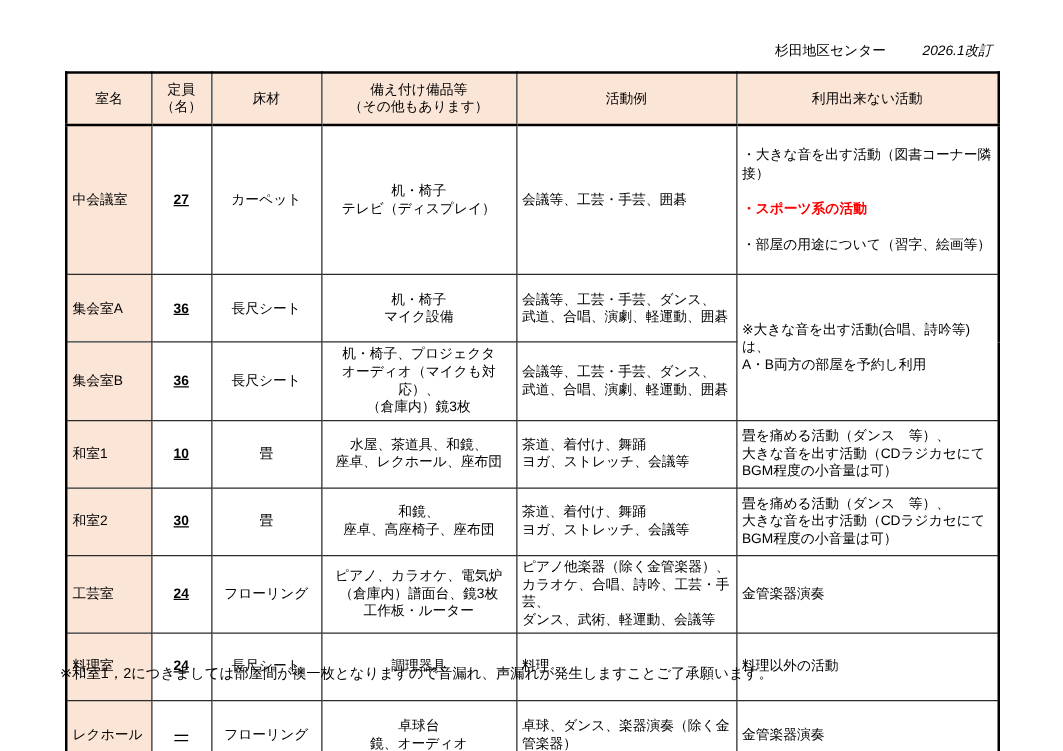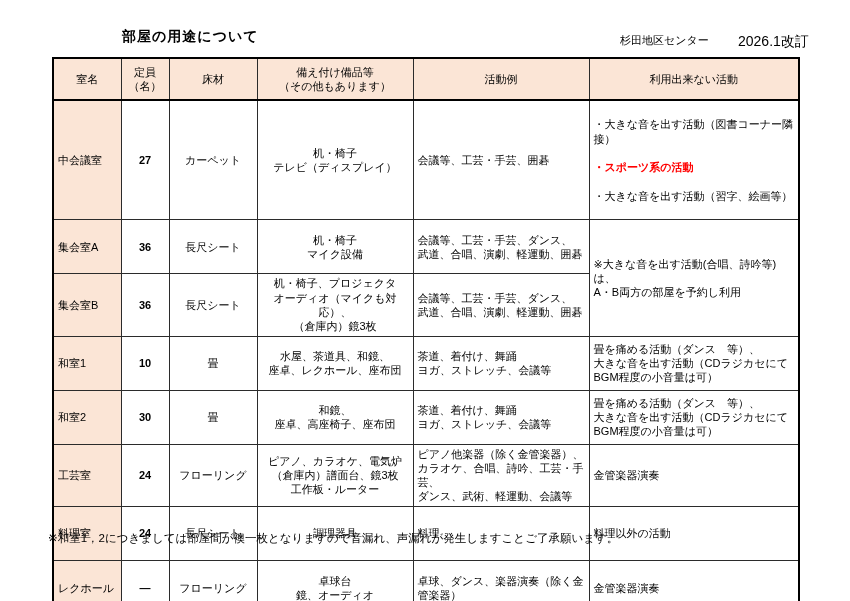--- a/index.html
+++ b/index.html
@@ -8,21 +8,21 @@
     font-family: "Liberation Sans", "DejaVu Sans", sans-serif;
     color: #000;
   }
   .page { position: relative; width: 850px; height: 601px; background: #fff; overflow: hidden; }
 
   .title {
     position: absolute; left: 122px; top: 28px;
     font-size: 14px; font-weight: bold; letter-spacing: 1px;
   }
   .org   { position: absolute; left: 620px; top: 33px; font-size: 11px; }
-  .revision { position: absolute; left: 738px; top: 33px; font-size: 14px; }
+  .revision { position: absolute; left: 738px; top: 33px; font-size: 11px; font-style: italic; }
 
   table.room-table {
     position: absolute; left: 52px; top: 57px;
     border-collapse: collapse; table-layout: fixed;
     border: 2px solid #000;
   }
   .room-table th, .room-table td {
     border: 1px solid #2b2b2b;
     font-size: 11px; line-height: 1.3;
     padding: 2px 4px;
@@ -36,34 +36,33 @@
     text-align: center;
     border-bottom: 2px solid #000;
   }
   tr.hdr { height: 42px; }
   tr.r   { height: 54px; }
   tr.r-last { height: 56px; }
 
   td.room { background: #fbe5d6; text-align: left; }
   td.c { text-align: center; }
   td.l { text-align: left; }
-  td.cap { text-align: center; font-weight: bold; }
+  td.cap { text-align: center; font-weight: bold; text-decoration: underline; }
   .red { color: #ff0000; font-weight: bold; }
 
   .footnote {
     position: absolute; left: 48px; top: 531px;
     font-size: 11.5px;
   }
 </style>
 </head>
 <body>
 
 <div class="page">
 
-  <div class="title">部屋の用途について</div>
   <div class="org">杉田地区センター</div>
   <div class="revision">2026.1改訂</div>
 
   <table class="room-table">
     <colgroup>
       <col style="width:68px">
         <col style="width:48px">
         <col style="width:88px">
       <col style="width:156px">
         <col style="width:176px">
@@ -85,21 +84,21 @@
     <tr class="r">
       <td class="room">中会議室</td>
       <td class="cap">27</td>
       <td class="c">カーペット</td>
       <td class="c">机・椅子
 テレビ（ディスプレイ）</td>
       <td class="l">会議等、工芸・手芸、囲碁</td>
       <td class="l">
         <div>・大きな音を出す活動（図書コーナー隣接）</div>
         <div class="red">・スポーツ系の活動</div>
-        <div>・大きな音を出す活動（習字、絵画等）</div>
+        <div>・部屋の用途について（習字、絵画等）</div>
       </td>
     </tr>
 
     <tr class="r">
       <td class="room">集会室A</td>
       <td class="cap">36</td>
       <td class="c">長尺シート</td>
       <td class="c">机・椅子
 マイク設備</td>
       <td class="l">会議等、工芸・手芸、ダンス、

